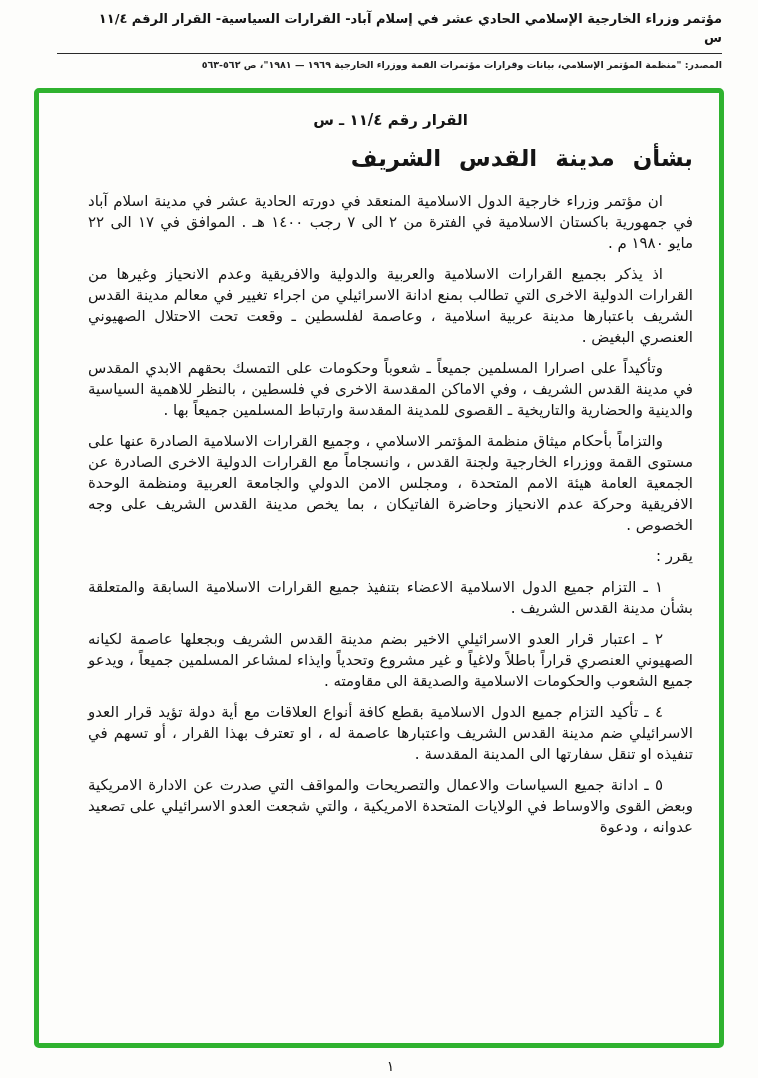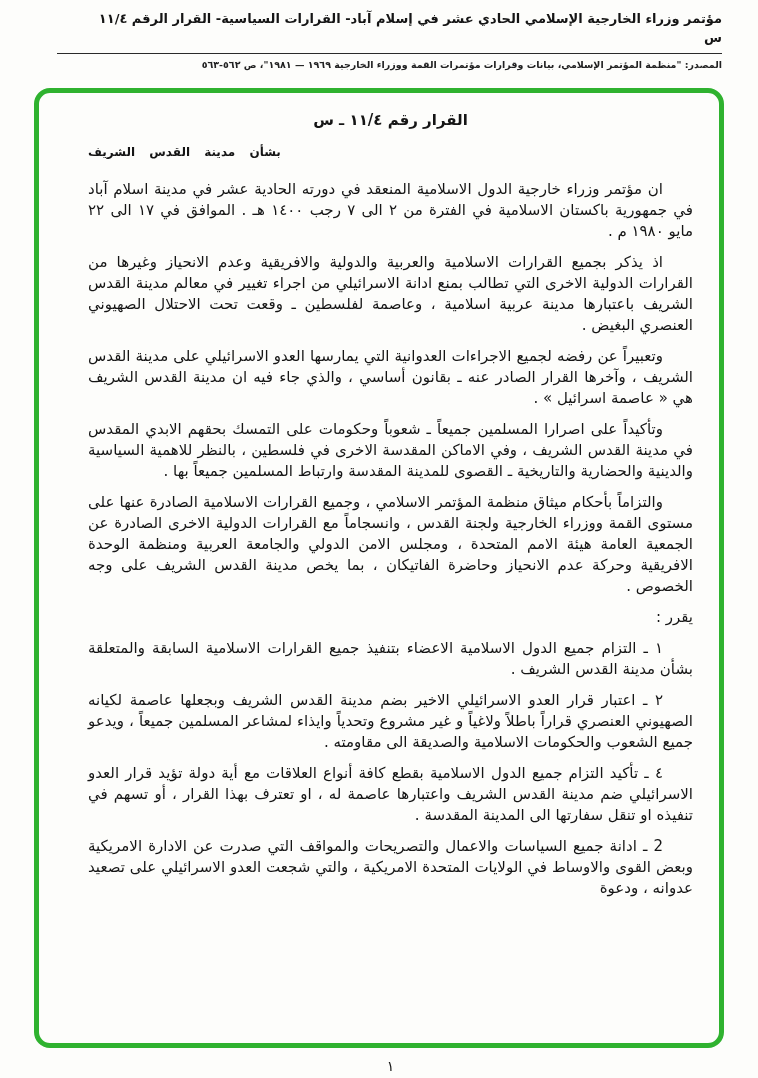--- a/index.html
+++ b/index.html
@@ -38,35 +38,35 @@
     margin-top: 5px;
     color: #222;
   }
   .frame {
     position: absolute;
     top: 88px;
     left: 34px;
     width: 690px;
     height: 960px;
     border: 5px solid #2fb22f;
-    border-radius: 16px;
+    border-radius: 5px;
     padding: 14px 26px 8px 26px;
     direction: rtl;
     overflow: hidden;
     background: #fdfdfb;
   }
   .res-number {
     text-align: center;
     font-size: 15px;
     font-weight: 600;
     margin: 4px 0 0 0;
   }
   .doc-title {
-    text-align: left;
-    font-size: 12px;
+    text-align: right;
+    font-size: 23px;
     font-weight: bold;
     word-spacing: 10px;
     margin: 16px 0 20px 0;
   }
   .para {
     font-size: 15px;
     line-height: 21px;
     text-align: justify;
     margin: 0 0 10px 0;
     text-indent: 30px;
@@ -91,25 +91,24 @@
     <div class="header-line1">مؤتمر وزراء الخارجية الإسلامي الحادي عشر في إسلام آباد- القرارات السياسية- القرار الرقم ١١/٤ س</div>
     <div class="header-line2">المصدر: "منظمة المؤتمر الإسلامي، بيانات وقرارات مؤتمرات القمة ووزراء الخارجية ١٩٦٩ — ١٩٨١"، ص ٥٦٢-٥٦٣</div>
   </div>
 
   <div class="frame">
     <div class="res-number">القرار رقم ١١/٤ ـ س</div>
     <div class="doc-title">بشأن مدينة القدس الشريف</div>
 
     <p class="para">ان مؤتمر وزراء خارجية الدول الاسلامية المنعقد في دورته الحادية عشر في مدينة اسلام آباد في جمهورية باكستان الاسلامية في الفترة من ٢ الى ٧ رجب ١٤٠٠ هـ . الموافق في ١٧ الى ٢٢ مايو ١٩٨٠ م .</p>
     <p class="para">اذ يذكر بجميع القرارات الاسلامية والعربية والدولية والافريقية وعدم الانحياز وغيرها من القرارات الدولية الاخرى التي تطالب بمنع ادانة الاسرائيلي من اجراء تغيير في معالم مدينة القدس الشريف باعتبارها مدينة عربية اسلامية ، وعاصمة لفلسطين ـ وقعت تحت الاحتلال الصهيوني العنصري البغيض .</p>
-    <p class="para">وتعبيراً عن رفضه لجميع الاجراءات العدوانية التي يمارسها العدو الاسرائيلي على مدينة القدس الشريف ، وآخرها القرار الصادر عنه ـ بقانون أساسي ، والذي جاء فيه ان مدينة القدس الشريف هي « عاصمة اسرائيل » .</p>
     <p class="para">وتأكيداً على اصرارا المسلمين جميعاً ـ شعوباً وحكومات على التمسك بحقهم الابدي المقدس في مدينة القدس الشريف ، وفي الاماكن المقدسة الاخرى في فلسطين ، بالنظر للاهمية السياسية والدينية والحضارية والتاريخية ـ القصوى للمدينة المقدسة وارتباط المسلمين جميعاً بها .</p>
     <p class="para">والتزاماً بأحكام ميثاق منظمة المؤتمر الاسلامي ، وجميع القرارات الاسلامية الصادرة عنها على مستوى القمة ووزراء الخارجية ولجنة القدس ، وانسجاماً مع القرارات الدولية الاخرى الصادرة عن الجمعية العامة هيئة الامم المتحدة ، ومجلس الامن الدولي والجامعة العربية ومنظمة الوحدة الافريقية وحركة عدم الانحياز وحاضرة الفاتيكان ، بما يخص مدينة القدس الشريف على وجه الخصوص .</p>
     <p class="para no-indent">يقرر :</p>
     <p class="para">١ ـ التزام جميع الدول الاسلامية الاعضاء بتنفيذ جميع القرارات الاسلامية السابقة والمتعلقة بشأن مدينة القدس الشريف .</p>
     <p class="para">٢ ـ اعتبار قرار العدو الاسرائيلي الاخير بضم مدينة القدس الشريف وبجعلها عاصمة لكيانه الصهيوني العنصري قراراً باطلاً ولاغياً و غير مشروع وتحدياً وايذاء لمشاعر المسلمين جميعاً ، ويدعو جميع الشعوب والحكومات الاسلامية والصديقة الى مقاومته .</p>
     <p class="para">٤ ـ تأكيد التزام جميع الدول الاسلامية بقطع كافة أنواع العلاقات مع أية دولة تؤيد قرار العدو الاسرائيلي ضم مدينة القدس الشريف واعتبارها عاصمة له ، او تعترف بهذا القرار ، أو تسهم في تنفيذه او تنقل سفارتها الى المدينة المقدسة .</p>
-    <p class="para">2 ـ ادانة جميع السياسات والاعمال والتصريحات والمواقف التي صدرت عن الادارة الامريكية وبعض القوى والاوساط في الولايات المتحدة الامريكية ، والتي شجعت العدو الاسرائيلي على تصعيد عدوانه ، ودعوة</p>
+    <p class="para">٥ ـ ادانة جميع السياسات والاعمال والتصريحات والمواقف التي صدرت عن الادارة الامريكية وبعض القوى والاوساط في الولايات المتحدة الامريكية ، والتي شجعت العدو الاسرائيلي على تصعيد عدوانه ، ودعوة</p>
   </div>
 
   <div class="page-number">١</div>
 
 </div>
 
 </body></html>

